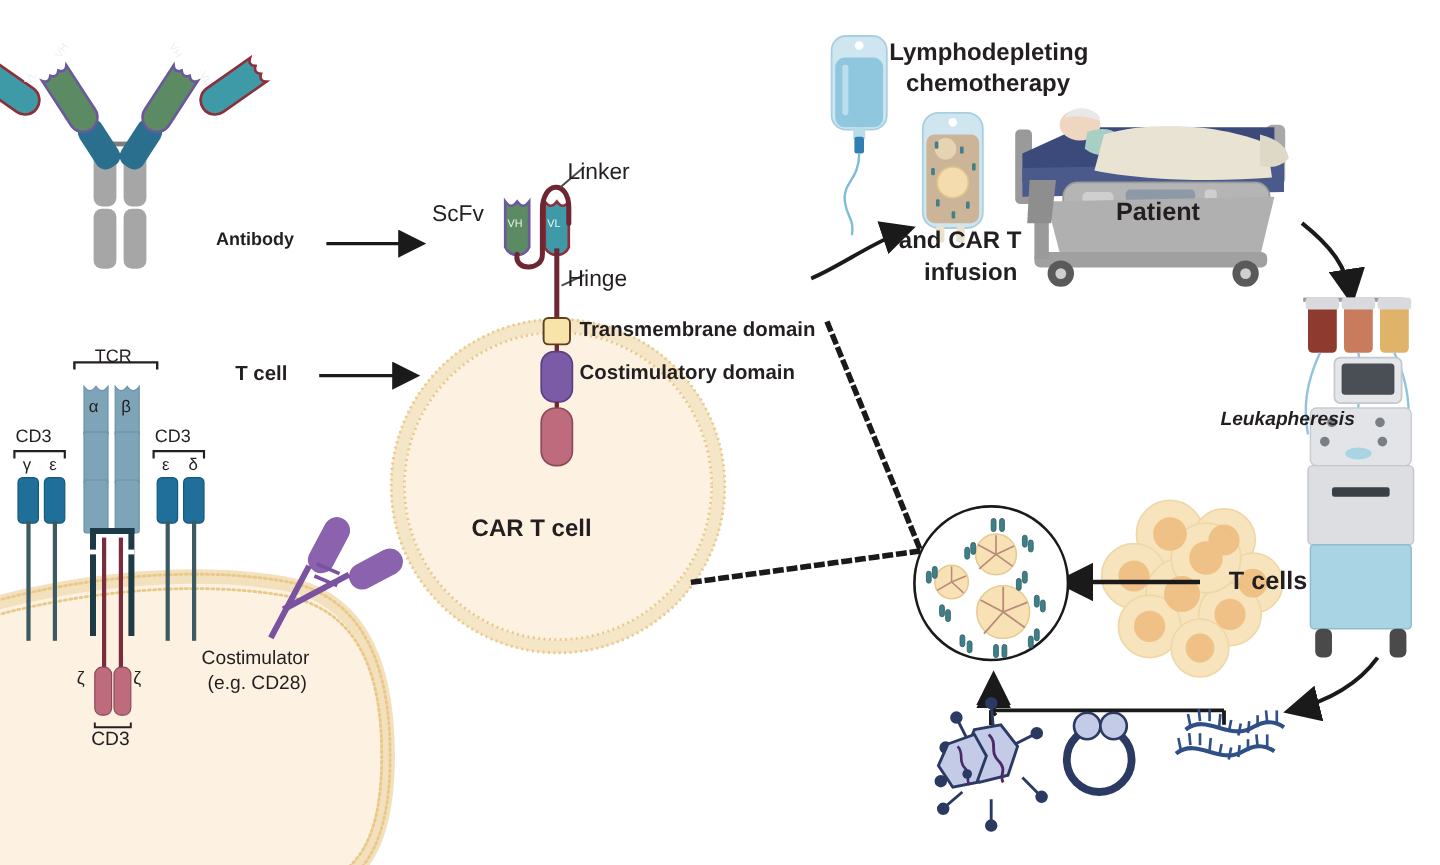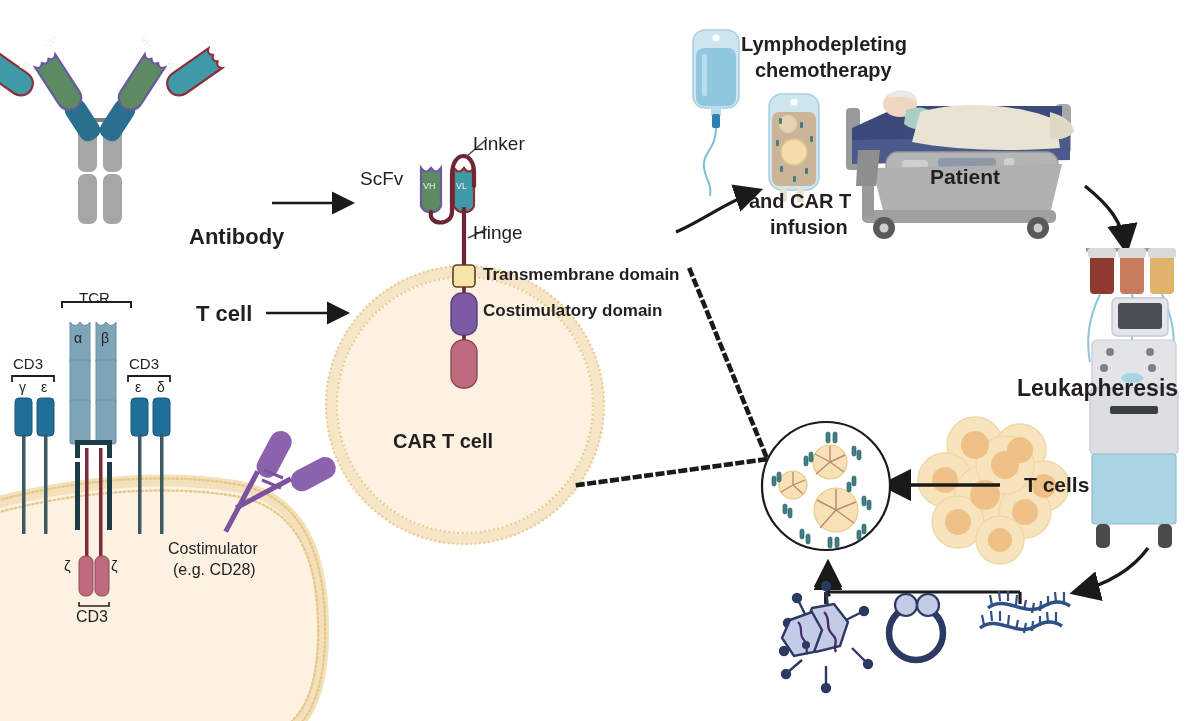--- a/index.html
+++ b/index.html
@@ -137,22 +137,22 @@
   <div class="lbl" style="left:135px;top:380px;font-size:14px;">ε</div>
   <div class="lbl" style="left:157px;top:380px;font-size:14px;">δ</div>
 
   <div class="lbl" style="left:64px;top:558px;font-size:15px;">ζ</div>
   <div class="lbl" style="left:111px;top:558px;font-size:15px;">ζ</div>
   <div class="lbl" style="left:76px;top:608px;font-size:16px;">CD3</div>
 
   <div class="lbl ctr" style="left:168px;top:540px;font-size:16px;">Costimulator</div>
   <div class="lbl ctr" style="left:173px;top:561px;font-size:16px;">(e.g. CD28)</div>
 
-  <div class="lbl bold" style="left:189px;top:192px;font-size:22px;margin-top:33px;">Antibody</div>
-  <div class="lbl bold" style="left:196px;top:302px;font-size:22px;">T cell</div>
+  <div class="lbl bold" style="left:180px;top:192px;font-size:15px;">Antibody</div>
+  <div class="lbl bold" style="left:196px;top:302px;font-size:17px;">T cell</div>
 
   <svg class="sv" width="1200" height="721">
     <defs>
       <marker id="ah" markerWidth="9" markerHeight="9" refX="7" refY="4.5" orient="auto">
         <path d="M0,0 L9,4.5 L0,9 Z" fill="#1a1a1a"></path>
       </marker>
       <marker id="ah2" markerWidth="8" markerHeight="8" refX="6.5" refY="4" orient="auto">
         <path d="M0,0 L8,4 L0,8 Z" fill="#1a1a1a"></path>
       </marker>
     </defs>
@@ -304,21 +304,21 @@
       <rect x="1090" y="388" width="88" height="66" rx="4" fill="#dcdee2" stroke="#c4c8ce" stroke-width="1.2"></rect>
       <rect x="1110" y="406" width="48" height="8" rx="2" fill="#3a3f45"></rect>
       <rect x="1092" y="454" width="84" height="70" rx="3" fill="#a9d4e4" stroke="#8fbdd0" stroke-width="1.2"></rect>
       <rect x="1096" y="524" width="14" height="24" rx="5" fill="#4a4a4a"></rect>
       <rect x="1158" y="524" width="14" height="24" rx="5" fill="#4a4a4a"></rect>
     </g>
 
     <path d="M1148,548 C1132,570 1108,584 1076,592" fill="none" stroke="#1a1a1a" stroke-width="3.4" marker-end="url(#ah)"></path>
   </svg>
 
-  <div class="lbl bold" style="left:1017px;top:376px;font-size:23px;">Leukapheresis</div>
+  <div class="lbl bold" style="left:1017px;top:341px;font-size:16px;font-style:italic;">Leukapheresis</div>
 
   <svg class="sv" width="1200" height="721">
 
     <g>
       <g fill="#f7e4bd" stroke="#eed8a8" stroke-width="1.4">
         <circle cx="975" cy="445" r="28"></circle>
           <circle cx="1020" cy="450" r="26"></circle>
         <circle cx="945" cy="480" r="27"></circle>
           <circle cx="1044" cy="486" r="25"></circle>
         <circle cx="985" cy="495" r="30"></circle>

